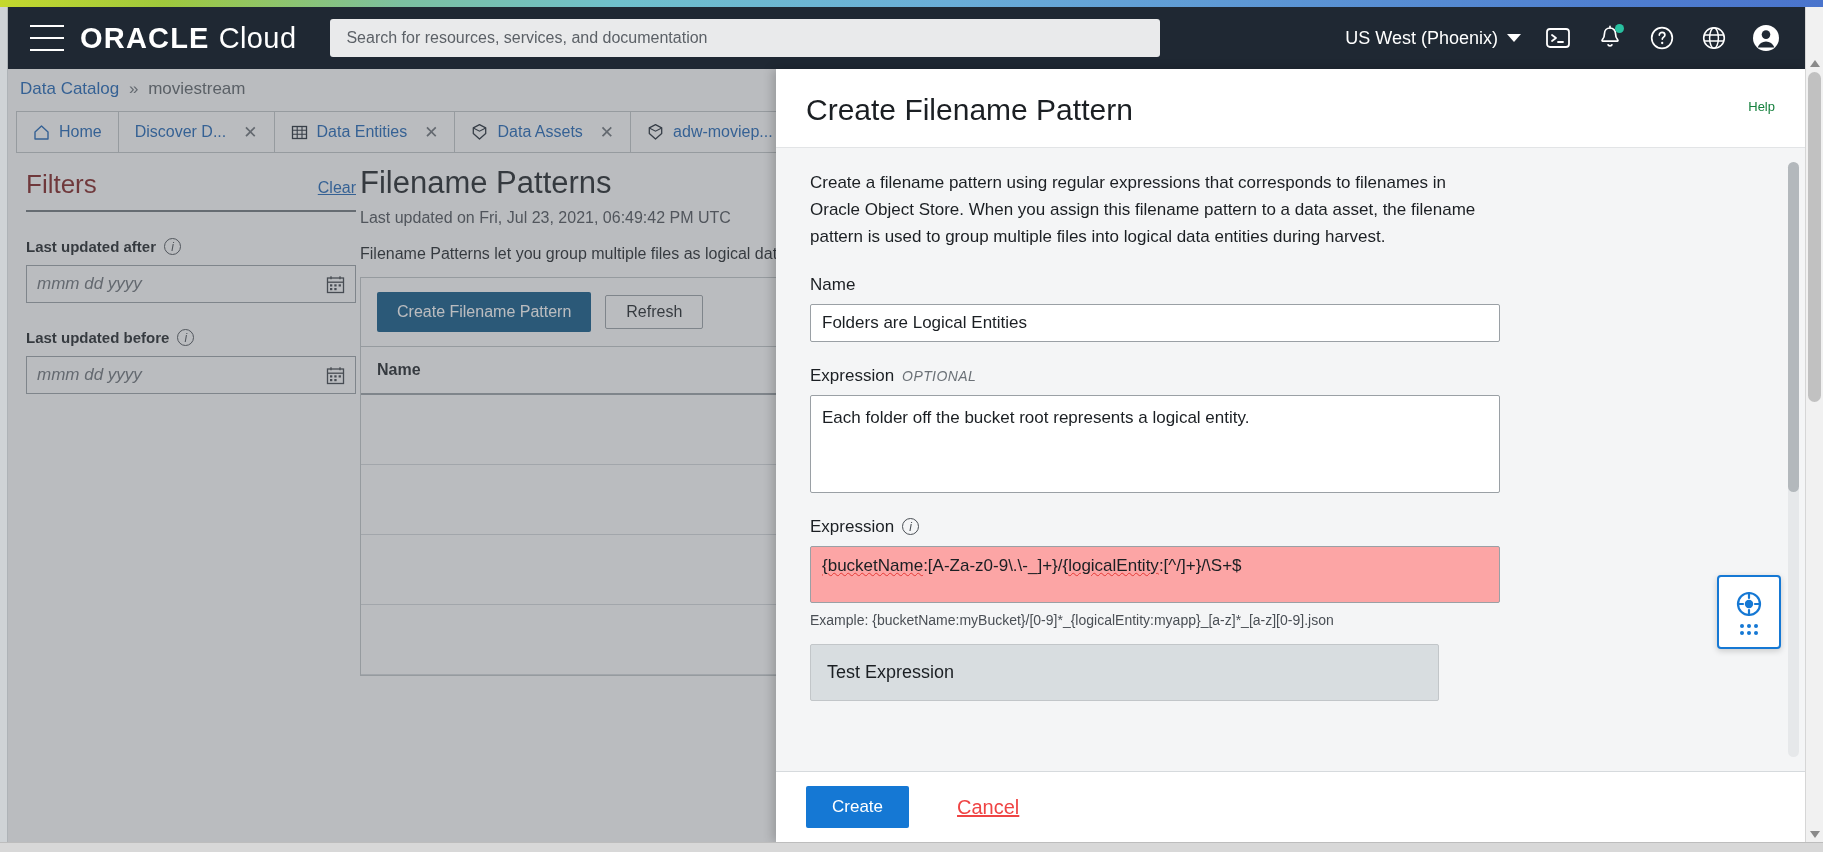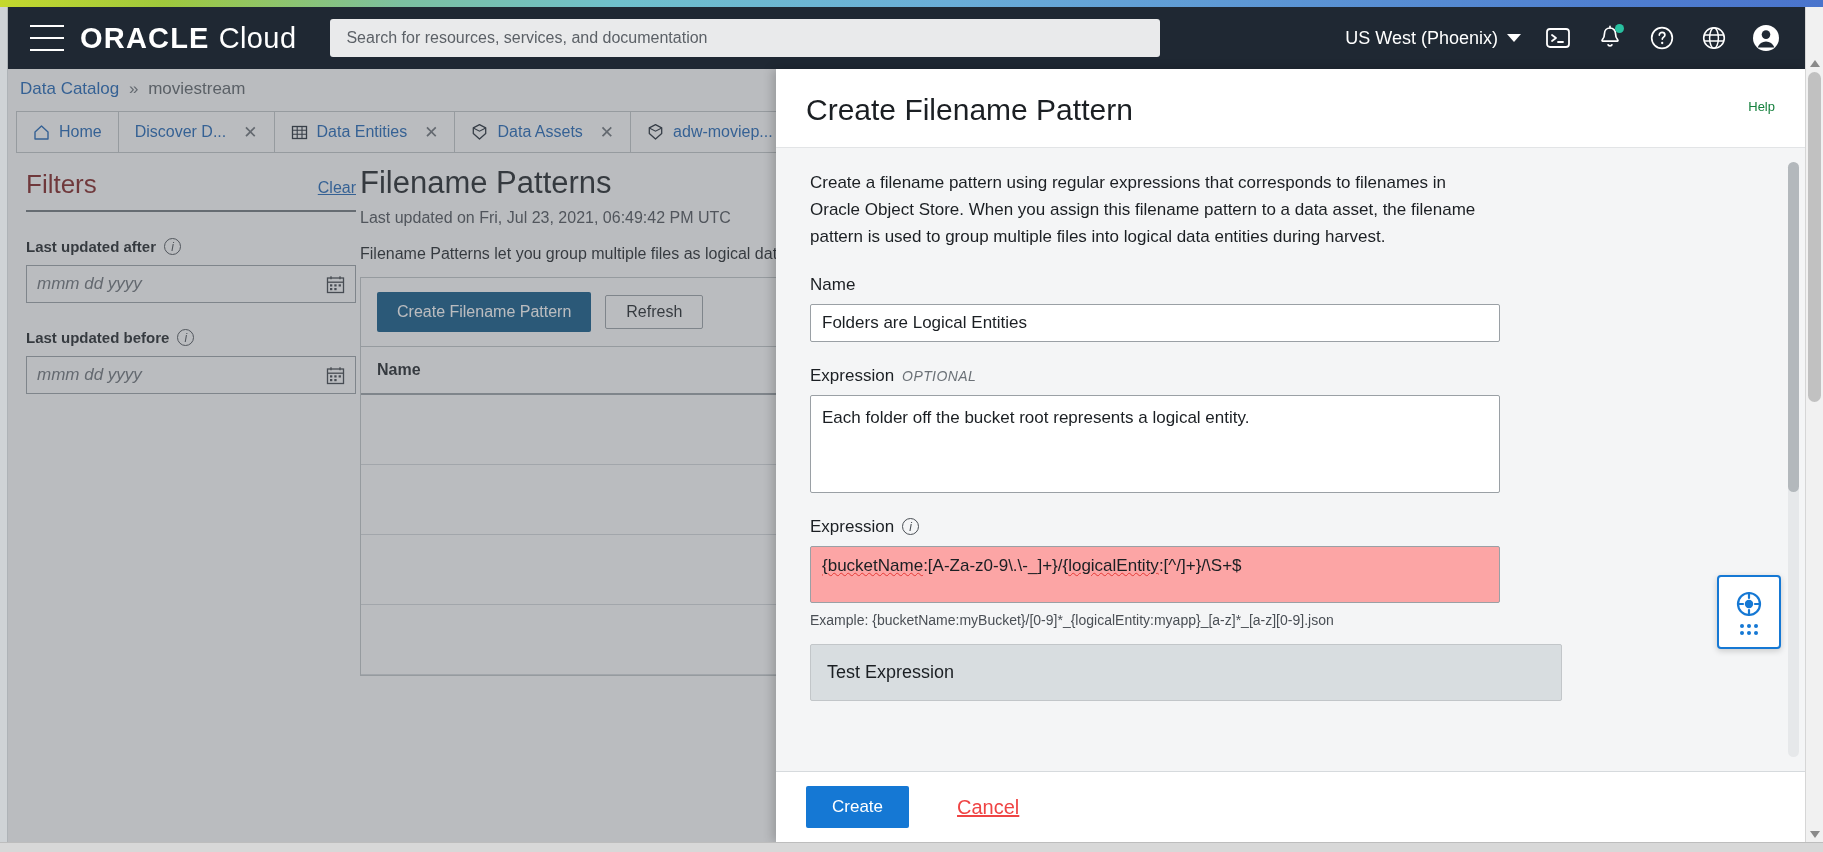--- a/index.html
+++ b/index.html
@@ -181,21 +181,21 @@
     text-decoration: underline; text-decoration-style: wavy;
     text-decoration-color: #e53935; text-decoration-thickness: 1px;
   }
   .expr-example { margin-top: 9px; font-size: 14px; color: #4a4f55; }
   .btn-outline {
     margin-top: 12px; background: #ffffff; border: 1px solid #9aa0a5; border-radius: 2px;
     padding: 10px 18px; font-size: 16px; color: #1b1f23;
     font-family: "Liberation Sans", sans-serif; cursor: pointer;
   }
   .test-panel {
-    margin-top: 16px; width: 752px; background: #d8dde0; border: 1px solid #c2c6c9;
+    margin-top: 16px; width: 629px; background: #d8dde0; border: 1px solid #c2c6c9;
     border-radius: 2px; padding: 17px 16px; font-size: 18px; color: #1b1f23;
   }
   .modal-scroll-track {
     position: absolute; top: 14px; right: 6px; width: 11px; bottom: 14px; background: #e6e8ea; border-radius: 6px;
   }
   .modal-scroll-thumb {
     position: absolute; top: 14px; right: 6px; width: 11px; height: 330px;
     background: #b3b8bc; border-radius: 6px; cursor: pointer;
   }
   .modal-foot {

